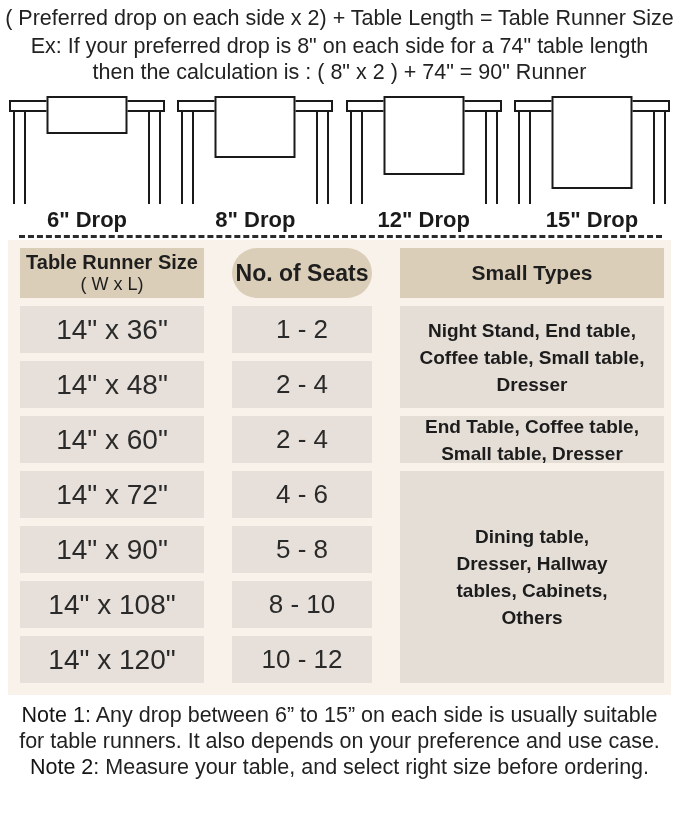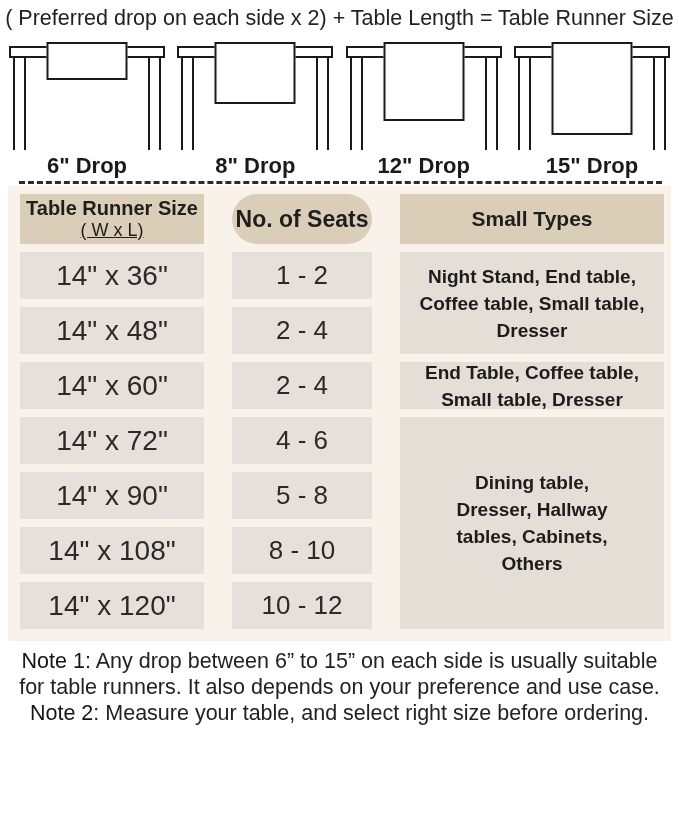--- a/index.html
+++ b/index.html
@@ -116,21 +116,21 @@
   .hcell {
     background: #dbceb8;
     display: flex;
     flex-direction: column;
     align-items: center;
     justify-content: center;
     text-align: center;
     grid-row: 1;
   }
   .hcell .h-main { font-weight: 700; font-size: 20px; line-height: 23px; }
-  .hcell .h-sub  { font-size: 18px; line-height: 21px; text-decoration: underline; }
+  .hcell .h-sub  { font-size: 18px; line-height: 21px; }
   .hcell.seats-h { font-weight: 700; font-size: 23px; border-radius: 25px; }
   .hcell.types-h { font-weight: 700; font-size: 21px; }
   .cell {
     background: #e7e0da;
     display: flex;
     align-items: center;
     justify-content: center;
     text-align: center;
     font-size: 28px;
     color: #2a2a2a;
@@ -165,20 +165,24 @@
   .notes b { font-weight: 400; color: #151515; }
 </style>
 </head>
 <body>
 
 <div class="page">
 
 
   <div class="formula">( Preferred drop on each side x 2) + Table Length = Table Runner Size</div>
 
+  <div class="example-wrap">
+    <div class="example-line">Ex: If your preferred drop is 8" on each side for a 74" table length</div>
+    <div class="example-line">then the calculation is : ( 8" x 2 ) + 74" = 90" Runner</div>
+  </div>
 
   <div class="illustrations">
 
     <div class="illus-block">
       <div class="illus">
         <div class="leg left"></div>
         <div class="leg right"></div>
         <div class="tabletop"></div>
         <div class="runner r0"></div>
       </div>

